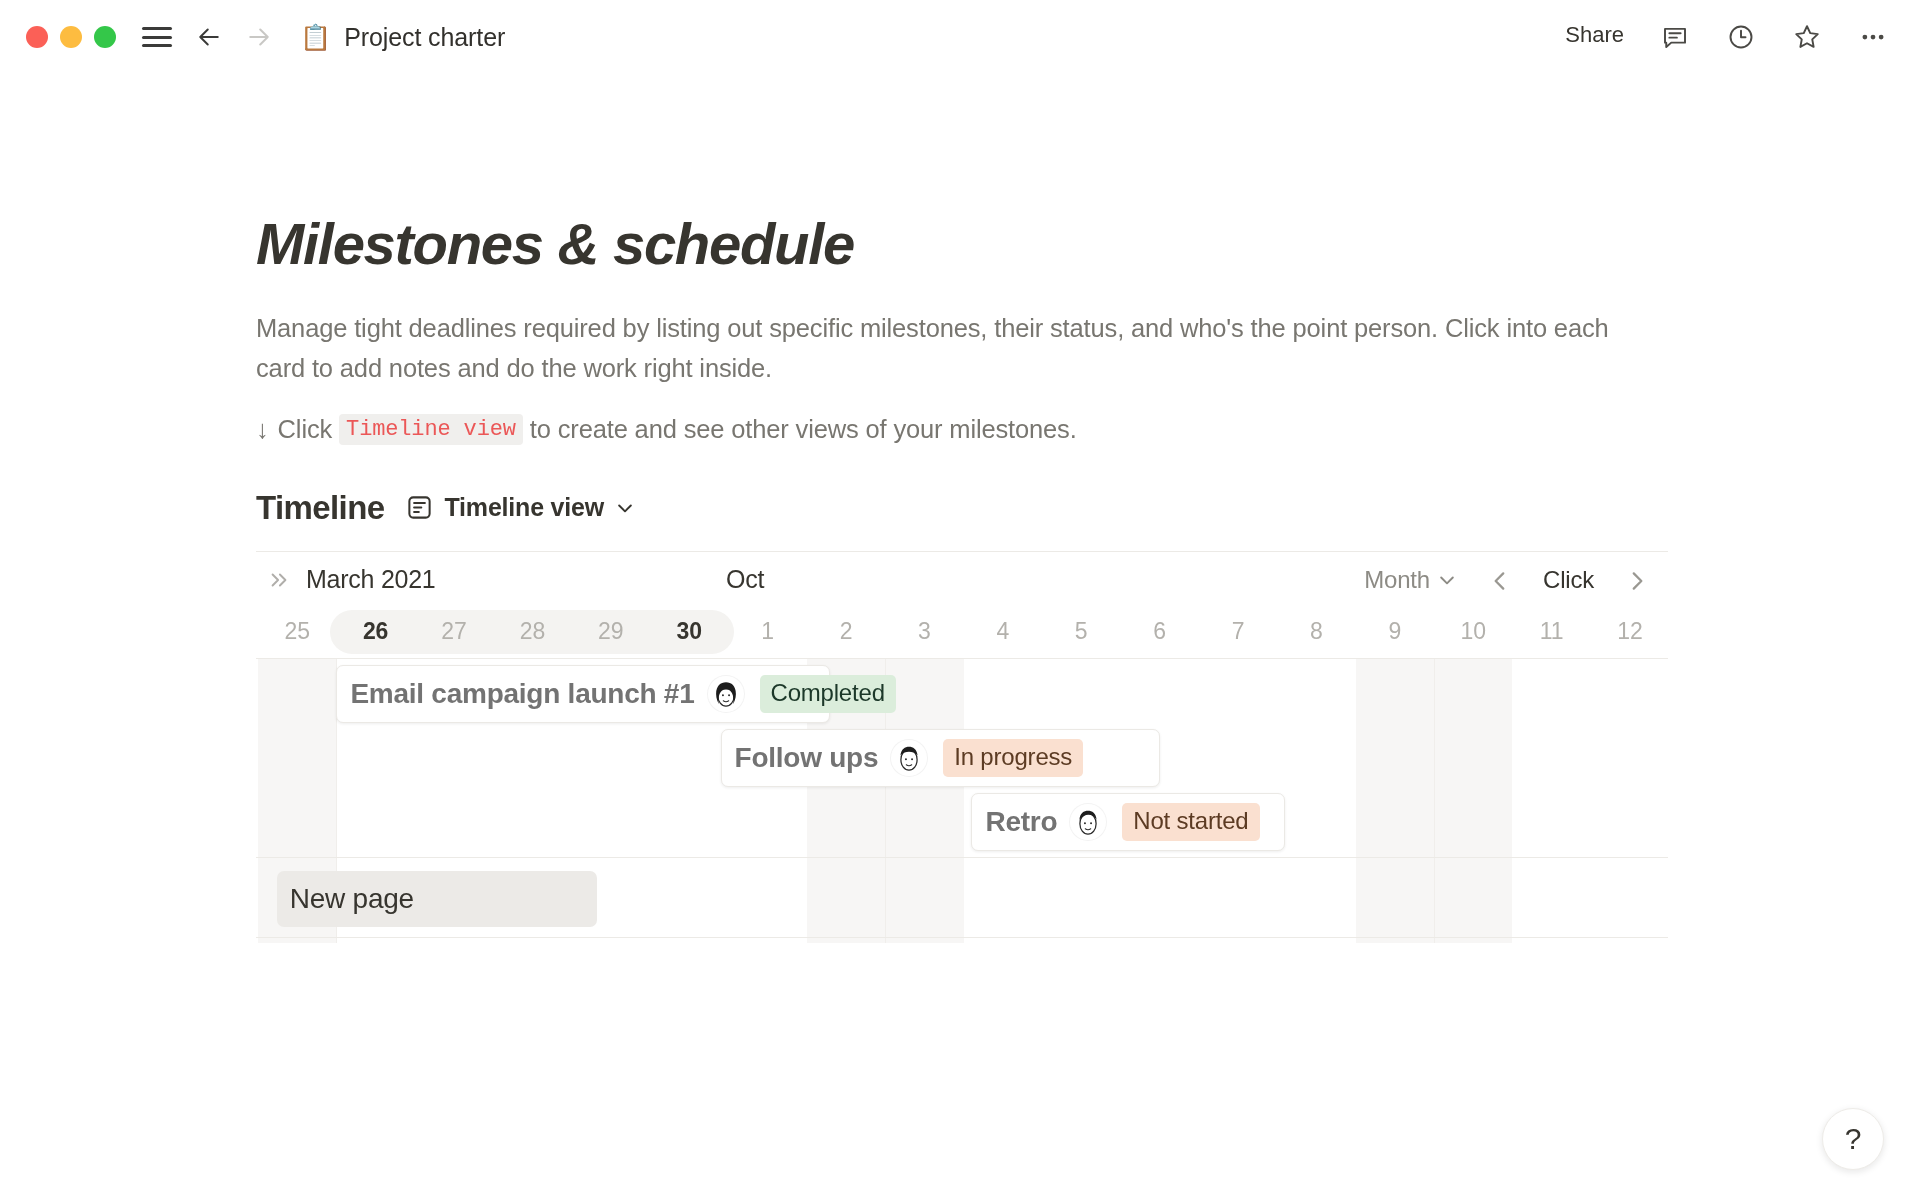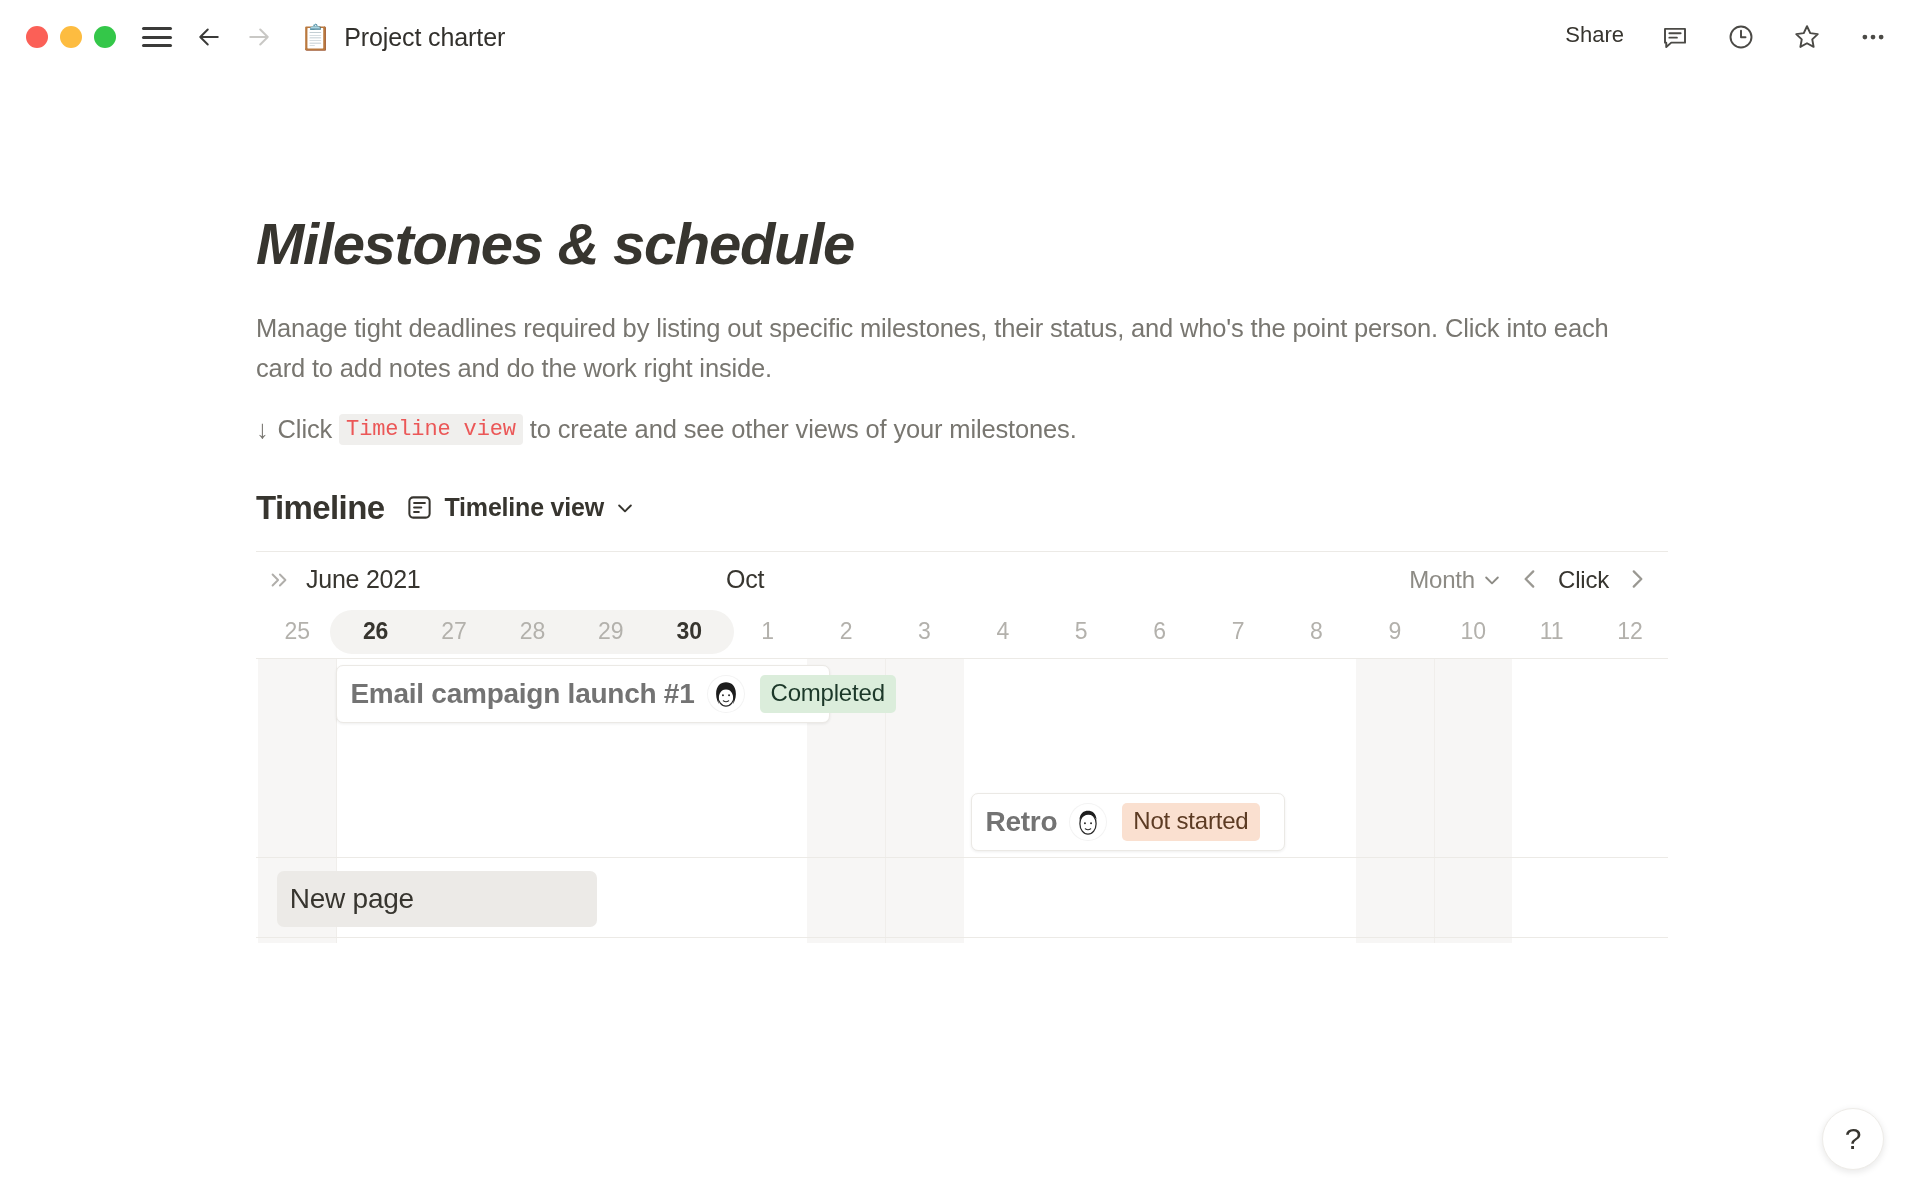--- a/index.html
+++ b/index.html
@@ -70,21 +70,21 @@
   .view-label { font-size: 25px; font-weight: bold; color: #37352f; letter-spacing: -0.2px; }
   .chev { width: 20px; height: 20px; color: #37352f; }
 
   
   .timeline { margin-top: 24px; width: 1412px; border-top: 1px solid #eceae6; }
 
   .tl-head { display: flex; align-items: center; height: 56px; padding-left: 10px; position: relative; }
   .dblchev { width: 26px; height: 22px; color: #b0aeaa; margin-right: 14px; }
   .month-main { font-size: 25px; color: #37352f; letter-spacing: -0.25px; }
   .month-next { position: absolute; left: 470px; font-size: 25px; color: #37352f; letter-spacing: -0.25px; }
-  .tl-ctrls { margin-left: auto; display: flex; align-items: flex-start; gap: 1px; padding-right: 4px; }
+  .tl-ctrls { margin-left: auto; display: flex; align-items: flex-end; gap: 16px; padding-right: 4px; }
   .scale-btn { display: flex; align-items: center; gap: 7px; color: #8d8b85; font-size: 24px; letter-spacing: -0.2px; cursor: pointer; }
   .scale-btn .chev { color: #8d8b85; }
   .nav-prev, .nav-next { width: 26px; height: 26px; color: #9a9892; margin: 0 14px; cursor: pointer; }
   .today-btn { font-size: 24px; color: #37352f; letter-spacing: -0.2px; cursor: pointer; }
 
   .tl-dates { position: relative; height: 50px; }
   .datepill {
     position: absolute; top: 2px; height: 44px;
     background: #f4f3f1; border-radius: 22px;
   }
@@ -215,21 +215,21 @@
           </svg>
         </div>
       </div>
 
       <div class="timeline">
 
         <div class="tl-head">
           <svg class="dblchev" viewBox="0 0 24 24" fill="none" stroke="currentColor" stroke-width="2.1" stroke-linecap="round" stroke-linejoin="round">
             <path d="M5 6l6 6-6 6M13 6l6 6-6 6"></path>
           </svg>
-          <span class="month-main">June 2021</span>
+          <span class="month-main">March 2021</span>
           <span class="month-next">Oct</span>
 
           <div class="tl-ctrls">
             <div class="scale-btn">
               <span>Month</span>
               <svg class="chev" viewBox="0 0 24 24" fill="none" stroke="currentColor" stroke-width="2.3" stroke-linecap="round" stroke-linejoin="round">
                 <path d="M5 9l7 7 7-7"></path>
               </svg>
             </div>
             <svg class="nav-prev" viewBox="0 0 24 24" fill="none" stroke="currentColor" stroke-width="2.1" stroke-linecap="round" stroke-linejoin="round">
@@ -280,20 +280,33 @@
                 <svg viewBox="0 0 40 40" width="36" height="36">
                   <ellipse cx="20" cy="22" rx="9" ry="11.5" fill="#fff" stroke="#2b2b2b" stroke-width="1.4"></ellipse>
                   <path d="M9 20c0-9 5-13 11-13s11 4 11 13c0 5-2 9-3 11 1-9-1-16-8-16s-9 7-8 16c-1-2-3-6-3-11z" fill="#1d1d1d"></path>
                   <circle cx="16.6" cy="21.5" r="1.1" fill="#2b2b2b"></circle>
                   <circle cx="23.4" cy="21.5" r="1.1" fill="#2b2b2b"></circle>
                   <path d="M17 27.5c1.8 1.3 4.2 1.3 6 0" stroke="#2b2b2b" stroke-width="1.2" fill="none" stroke-linecap="round"></path>
                 </svg>
               </div>
               <span class="badge green" style="background: rgb(219, 237, 219); color: rgb(28, 56, 41);">Completed</span>
             </div>
+            <div class="tl-card" style="left: 464.56px; width: 439.04px; top: 70px;">
+              <span class="cname">Follow ups</span>
+              <div class="avatar">
+                <svg viewBox="0 0 40 40" width="36" height="36">
+                  <ellipse cx="20" cy="22" rx="9" ry="11.5" fill="#fff" stroke="#2b2b2b" stroke-width="1.4"></ellipse>
+                  <path d="M10.5 17c1-7 5-9.5 9.5-9.5S28.5 10 29.5 17c-3-3-6-4-9.5-4s-6.5 1-9.5 4z" fill="#1d1d1d"></path>
+                  <circle cx="16.6" cy="21.5" r="1.1" fill="#2b2b2b"></circle>
+                  <circle cx="23.4" cy="21.5" r="1.1" fill="#2b2b2b"></circle>
+                  <path d="M17 27.5c1.8 1.3 4.2 1.3 6 0" stroke="#2b2b2b" stroke-width="1.2" fill="none" stroke-linecap="round"></path>
+                </svg>
+              </div>
+              <span class="badge orange" style="background: rgb(250, 224, 208); color: rgb(92, 59, 35);">In progress</span>
+            </div>
             <div class="tl-card" style="left: 715.44px; width: 313.6px; top: 134px;">
               <span class="cname">Retro</span>
               <div class="avatar">
                 <svg viewBox="0 0 40 40" width="36" height="36">
                   <ellipse cx="20" cy="22" rx="9" ry="11.5" fill="#fff" stroke="#2b2b2b" stroke-width="1.4"></ellipse>
                   <path d="M10.5 17.5c0.5-7.5 5-10 9.5-10s9 2.5 9.5 10c-2.5-4-5-5.5-9.5-5.5-3 0-5.5 1.5-9.5 5.5z" fill="#1d1d1d"></path>
                   <circle cx="16.6" cy="21.5" r="1.1" fill="#2b2b2b"></circle>
                   <circle cx="23.4" cy="21.5" r="1.1" fill="#2b2b2b"></circle>
                   <path d="M17 27.5c1.8 1.3 4.2 1.3 6 0" stroke="#2b2b2b" stroke-width="1.2" fill="none" stroke-linecap="round"></path>
                 </svg>

